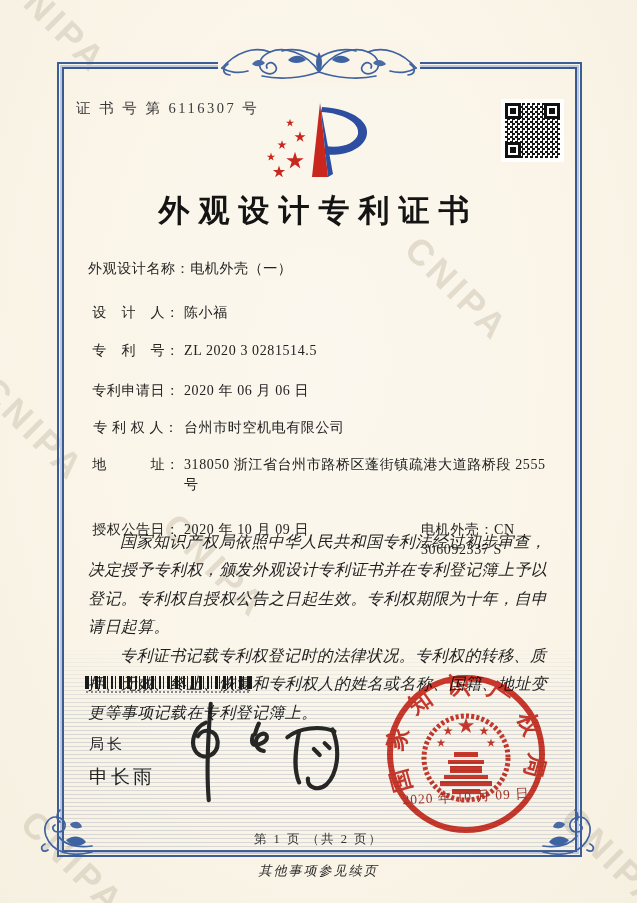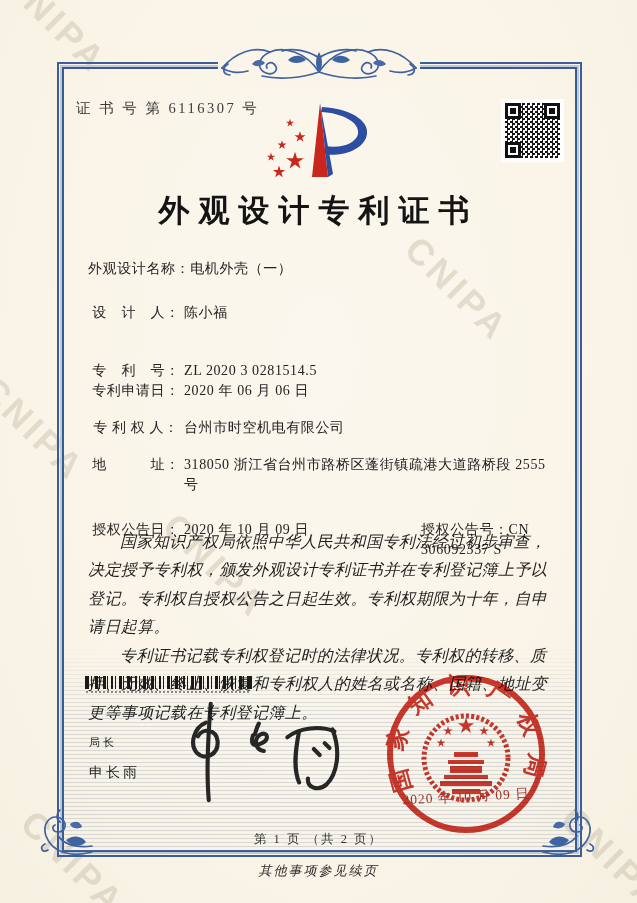--- a/index.html
+++ b/index.html
@@ -55,22 +55,22 @@
     border-left:2px solid #1a1a1a; border-right:2px solid #1a1a1a;
     background:repeating-linear-gradient(90deg,
       #1a1a1a 0 2px, transparent 2px 4px,
       #1a1a1a 4px 5px, transparent 5px 8px,
       #1a1a1a 8px 11px, transparent 11px 12px,
       #1a1a1a 12px 13px, transparent 13px 16px,
       #1a1a1a 16px 19px, transparent 19px 20px,
       #1a1a1a 20px 21px, transparent 21px 24px);
   }
   .barcode-text{position:absolute; left:86px; top:691px; width:163px; height:0; border-top:2px dotted #8a8a8a;}
-  .director-title{position:absolute; left:89px; top:735px; font-size:11px; letter-spacing:3px; color:#222;}
-  .director-name{position:absolute; left:89px; top:764px; font-size:14px; letter-spacing:3px; color:#222;}
+  .director-title{position:absolute; left:89px; top:735px; font-size:15px; letter-spacing:3px; color:#222;}
+  .director-name{position:absolute; left:89px; top:764px; font-size:19px; letter-spacing:3px; color:#222;}
   .signature{position:absolute; left:150px; top:698px;}
   .seal{position:absolute; left:380px; top:668px; mix-blend-mode:multiply; opacity:0.93;}
   .page-info{position:absolute; left:0; top:831px; width:100%; text-align:center; font-size:12.5px; letter-spacing:2px; color:#333;}
   .cont-note{position:absolute; left:0; top:862px; width:100%; text-align:center; font-size:13px; letter-spacing:2px; color:#2c2c2c; font-style:italic;}
   .orn{position:absolute;}
   .orn-top{left:218px; top:38px; background:#faf5e8;}
 </style>
 </head>
 <body>
 
@@ -158,36 +158,36 @@
   </div>
 
   <div class="title">外观设计专利证书</div>
 
   <div class="field" style="top:259px;">
     <span class="lab">外观设计名称：</span><span class="val">电机外壳（一）</span>
   </div>
   <div class="field" style="top:303px;">
     <span class="lab">设　计　人：</span><span class="val">陈小福</span>
   </div>
-  <div class="field" style="top:361px;">
+  <div class="field" style="top:341px;">
     <span class="lab">专　利　号：</span><span class="val">ZL 2020 3 0281514.5</span>
   </div>
   <div class="field" style="top:381px;">
     <span class="lab">专利申请日：</span><span class="val">2020 年 06 月 06 日</span>
   </div>
   <div class="field" style="top:418px;">
     <span class="lab">专 利 权 人：</span><span class="val">台州市时空机电有限公司</span>
   </div>
   <div class="field" style="top:455px;">
     <span class="lab" style="vertical-align:top;">地　　　址：</span><span class="val addr-val"><span>318050  浙江省台州市路桥区蓬街镇疏港大道路桥段 2555</span><br><span>号</span></span>
   </div>
   <div class="field" style="top:496px;margin-top:24px;">
     <span class="lab">授权公告日：</span><span class="val">2020 年 10 月 09 日</span>
     <span class="grant-no">
-      <span class="lab" style="min-width:0;">授权公告号：</span><span class="val">CN 306092337 S</span>
+      <span class="lab" style="min-width:0;">电机外壳：</span><span class="val">CN 306092337 S</span>
     </span>
   </div>
 
   <div class="body-text">
     <p>国家知识产权局依照中华人民共和国专利法经过初步审查，决定授予专利权，颁发外观设计专利证书并在专利登记簿上予以登记。专利权自授权公告之日起生效。专利权期限为十年，自申请日起算。</p>
     <p>专利证书记载专利权登记时的法律状况。专利权的转移、质押、无效、终止、恢复和专利权人的姓名或名称、国籍、地址变更等事项记载在专利登记簿上。</p>
   </div>
 
   <div class="barcode"></div>
   <div class="barcode-text"></div>

